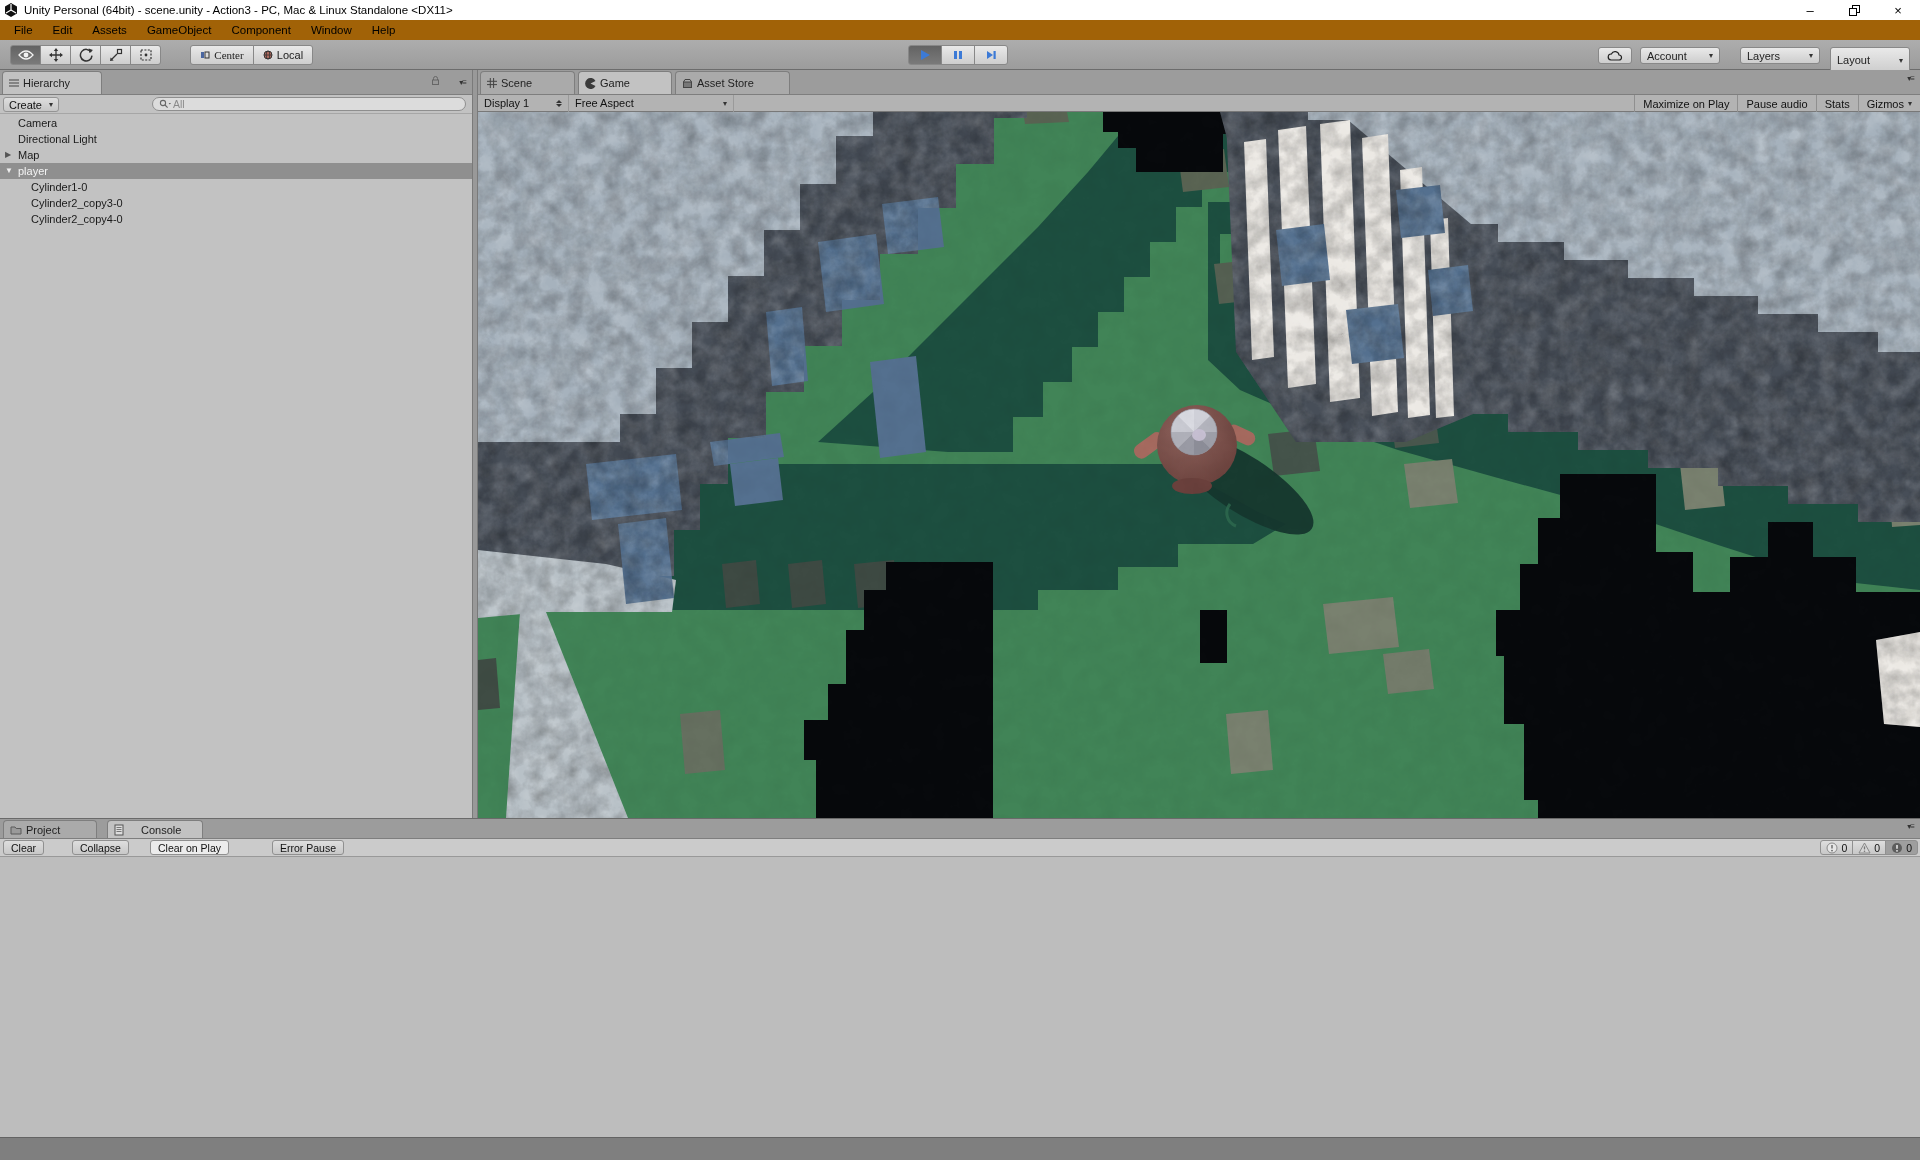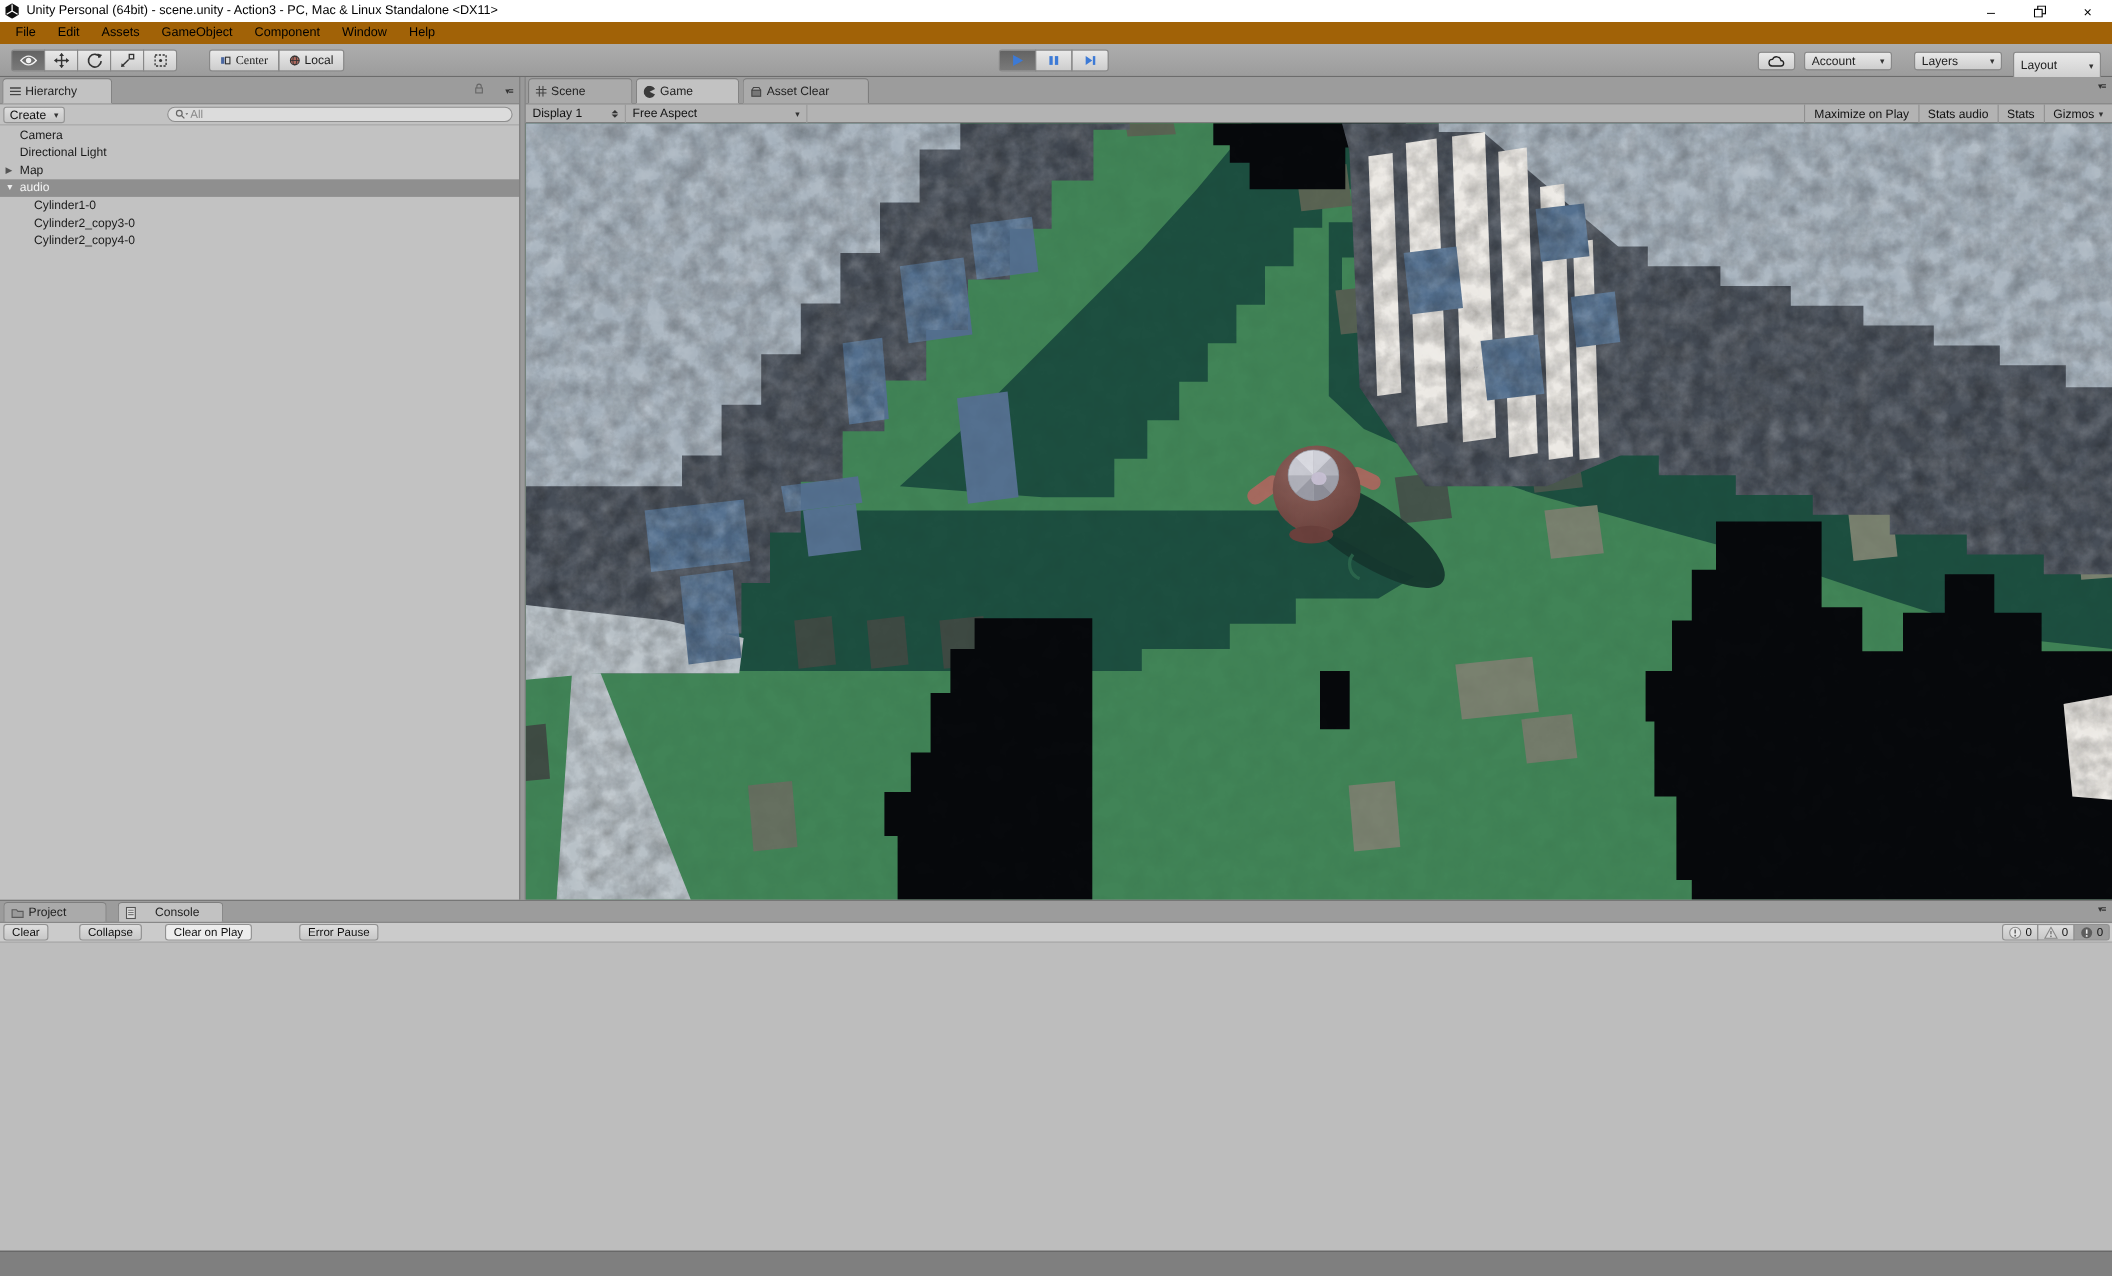--- a/index.html
+++ b/index.html
@@ -247,21 +247,21 @@
         </div>
       <div class="hrow">
           <span class="hlabel">Directional Light</span>
         </div>
       <div class="hrow">
           <span class="arrow">▶</span>
           <span class="hlabel">Map</span>
         </div>
       <div class="hrow selected">
           <span class="arrow">▼</span>
-          <span class="hlabel">audio</span>
+          <span class="hlabel">player</span>
         </div>
       <div class="hrow child">
           <span class="hlabel">Cylinder1-0</span>
         </div>
       <div class="hrow child">
           <span class="hlabel">Cylinder2_copy3-0</span>
         </div>
       <div class="hrow child">
           <span class="hlabel">Cylinder2_copy4-0</span>
         </div>
@@ -282,40 +282,40 @@
         <svg width="11" height="11" viewBox="0 0 11 11">
             <path d="M5.5,5.5 L10.5,3 A5.5,5.5 0 1 0 10.5,8 Z" fill="#3b3b3b"></path>
           </svg>
         <span>Game</span>
       </div>
       <div class="tab" style="left:197px; width:115px;">
         <svg width="11" height="11" viewBox="0 0 11 11">
             <path d="M1.5,4 L3,1.5 h5 L9.5,4" fill="none" stroke="#444"></path>
             <rect x="1.5" y="4" width="8" height="5.5" fill="#777" stroke="#444"></rect>
           </svg>
-        <span>Asset Clear</span>
+        <span>Asset Store</span>
       </div>
       <span class="panemenu" style="right:6px; top:4px;">▾≡</span>
     </div>
     <div class="gbar">
       <div class="popup" style="width:91px; justify-content:space-between;">
         <span>Display 1</span>
         <span class="updown">
             <i class="up"></i>
             <i class="dn"></i>
           </span>
       </div>
       <div class="popup" style="width:165px; justify-content:space-between;">
         <span>Free Aspect</span>
         <span class="ddarrow">▾</span>
       </div>
     </div>
     <div class="gright">
       <div class="gtoggle">Maximize on Play</div>
-      <div class="gtoggle">Stats audio</div>
+      <div class="gtoggle">Pause audio</div>
       <div class="gtoggle">Stats</div>
       <div class="gtoggle">
         <span>Gizmos</span>
           <span class="ddarrow">▾</span>
       </div>
     </div>
 
     <div class="viewport">
       <svg width="1442" height="706" viewBox="0 0 1442 706">
         <defs>

